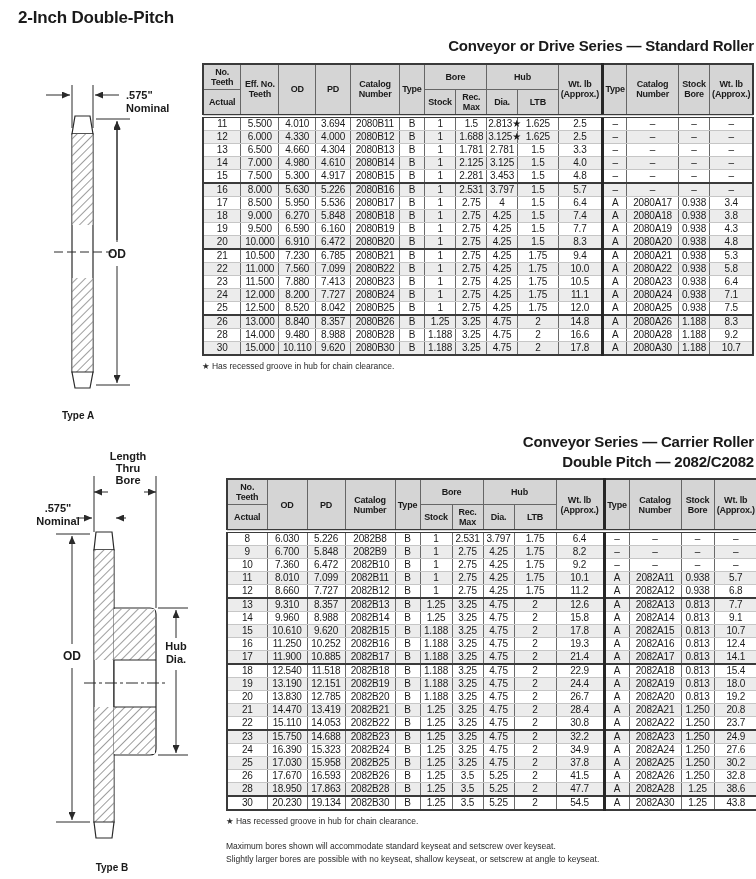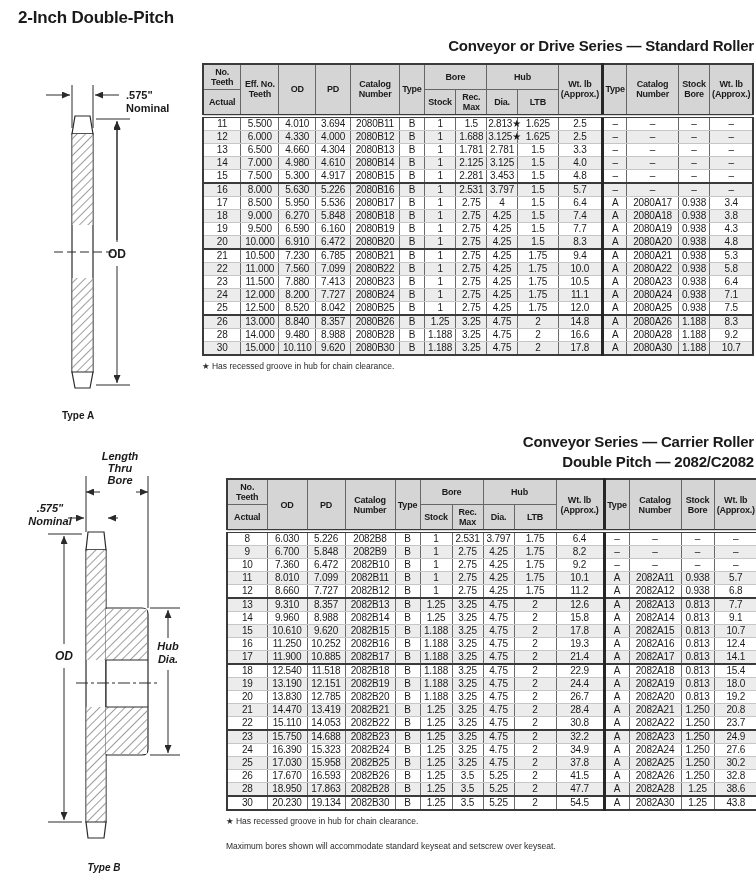--- a/index.html
+++ b/index.html
@@ -30,21 +30,21 @@
     height:12px; line-height:12px; white-space:nowrap; letter-spacing:-0.2px;
   }
   tr.alt td { background:#ececec; }
   tr.group-end td { border-bottom:2px solid #3a3a3a; }
   .vdiv { border-left:3px solid #262626 !important; }
   .footnote { font-size:8.5px; margin-top:5px; color:#2a2a2a; }
   .notes { font-size:8.5px; margin-top:14px; line-height:1.5; color:#2a2a2a; }
 
   
   .diagram-a { position:absolute; left:18px; top:82px; width:170px; }
-  .diagram-b { position:absolute; left:4px; top:446px; width:215px;font-style:italic; }
+  .diagram-b { position:absolute; left:12px; top:446px; width:215px; }
   .diagram-label { text-align:center; font-size:10px; font-weight:bold; margin-top:6px; }
   .diagram-a .diagram-label { width:120px; }
   .diagram-b .diagram-label { width:140px; margin-left:30px; margin-top:16px; }
   svg text { font-family:"Liberation Sans", sans-serif; font-weight:bold; fill:#1a1a1a; }
 </style>
 </head>
 <body>
 
 <div class="heading">2-Inch Double-Pitch</div>
 
@@ -894,14 +894,15 @@
           <td class="vdiv">A</td>
           <td>2082A30</td>
           <td>1.25</td>
           <td>43.8</td>
         </tr>
       </tbody>
   </table>
   <div class="footnote">★ Has recessed groove in hub for chain clearance.</div>
   <div class="notes">
     <div>Maximum bores shown will accommodate standard keyseat and setscrew over keyseat.</div>
+    <div>Slightly larger bores are possible with no keyseat, shallow keyseat, or setscrew at angle to keyseat.</div>
   </div>
 </div>
 
 </body></html>

